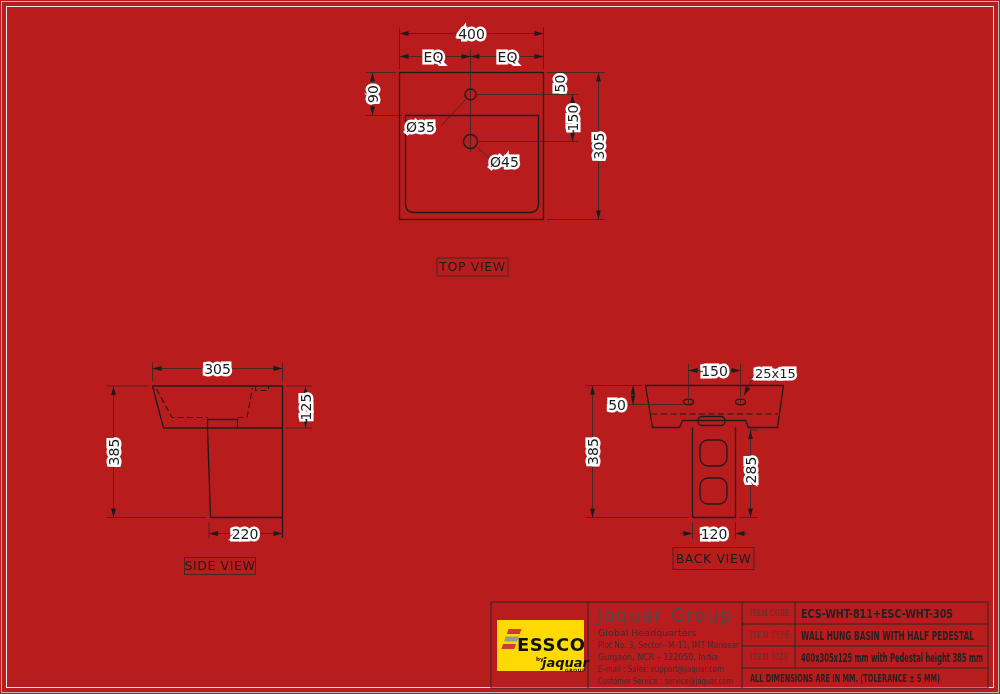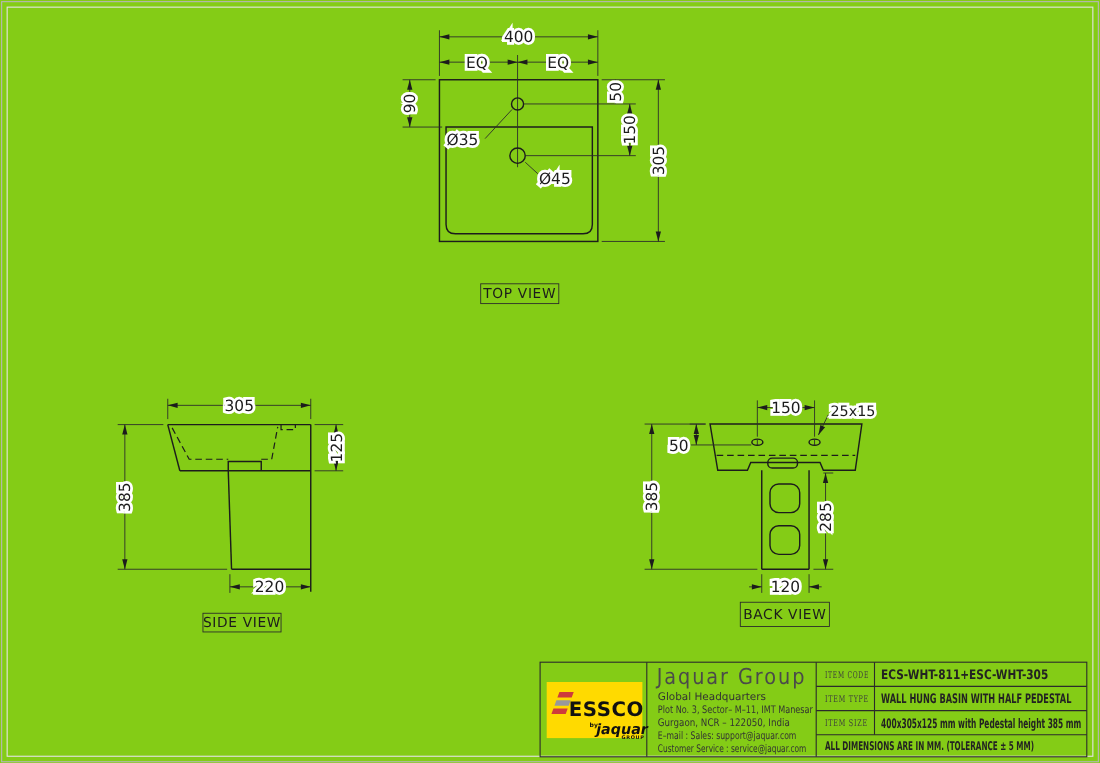--- a/index.html
+++ b/index.html
@@ -1,16 +1,16 @@
 <!DOCTYPE html>
 <html><head>
 <meta charset="utf-8">
 <style>
   html,body{margin:0;padding:0;background:#ffffff;}
-  .page{position:relative;width:1000px;height:694px;background:#84cc16;overflow:hidden;
+  .page{position:relative;width:1000px;height:694px;background:#b91c1c;overflow:hidden;
         font-family:"DejaVu Sans",sans-serif;}
   svg{display:block;}
   svg text{font-family:"DejaVu Sans",sans-serif;fill:#1c1c1c;}
   .obj{stroke:#1c1c1c;stroke-width:1.3;fill:none;stroke-linejoin:miter;}
   .thin{stroke:#2b2b2b;stroke-width:0.8;fill:none;}
   .dash{stroke:#1c1c1c;stroke-width:1.1;fill:none;stroke-dasharray:6 3.5;}
   .dim{font-size:14px;}
   .dimS{font-size:13px;}
   .halo{stroke:#ffffff;stroke-width:5px;paint-order:stroke fill;}
   .viewlabel{font-size:12.5px;letter-spacing:0.6px;}

